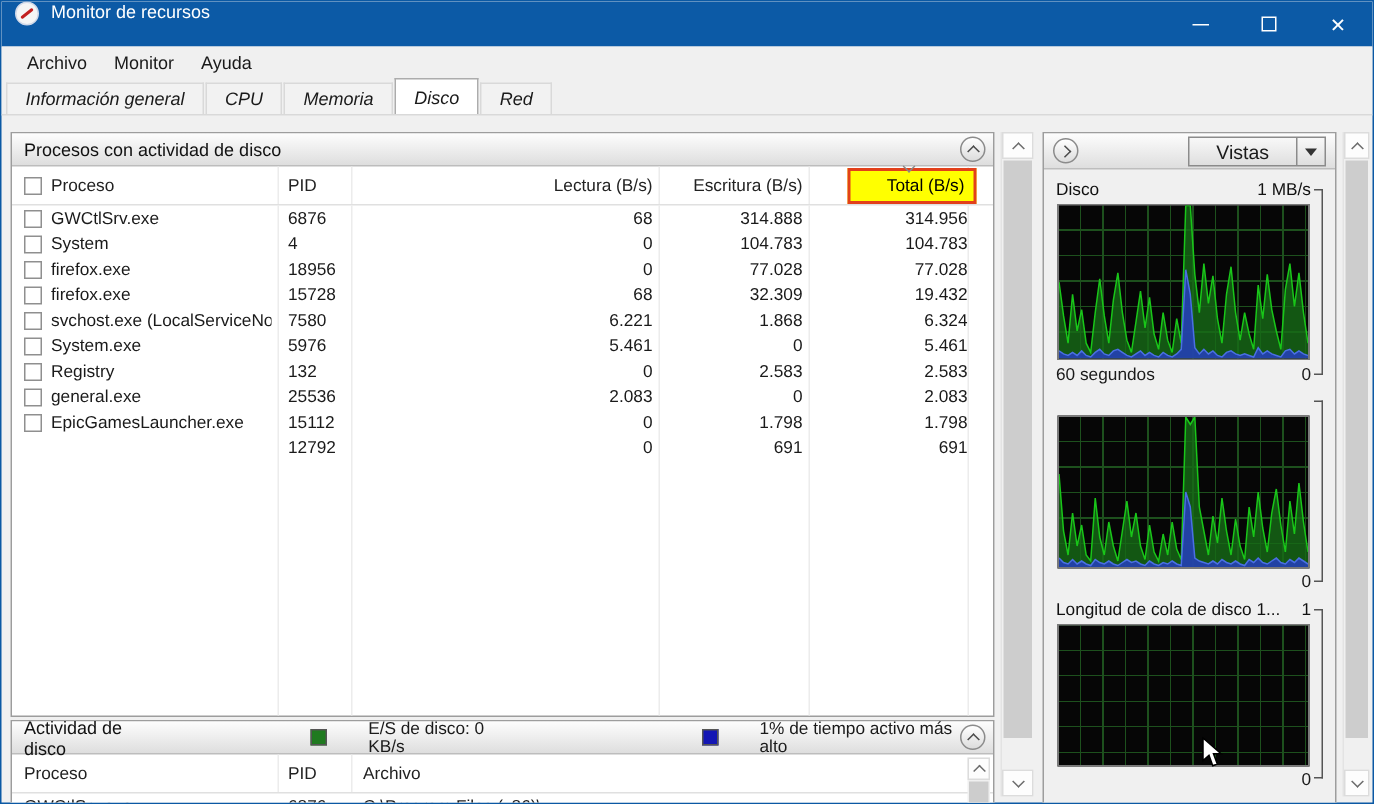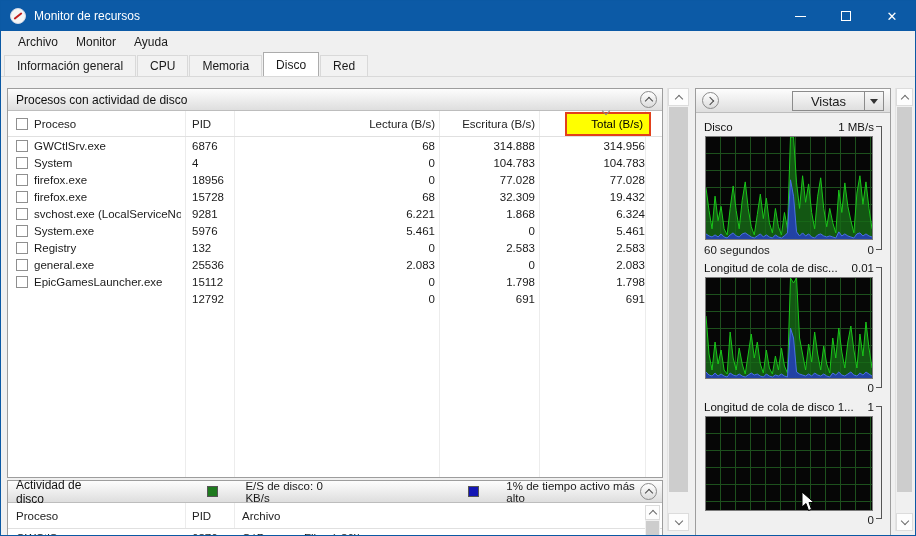--- a/index.html
+++ b/index.html
@@ -3,32 +3,32 @@
 <meta charset="utf-8">
 <style>
   * { margin:0; padding:0; box-sizing:border-box; }
   html,body { background:#444; }
   #win {
     position:relative; width:916px; height:536px; overflow:hidden;
     font-family:"Liberation Sans", sans-serif; font-size:12px; color:#1a1a1a;
     background:#f0f0f0; border:1px solid #0b59a4;
   }
   
-  .titlebar { position:absolute; left:0; top:0; right:0; height:30px; background:#0c5aa6; display:flex; align-items:center; color:#fff; }
+  .titlebar { position:absolute; left:0; top:0; right:0; height:30px; background:#0c5aa6; display:flex; align-items:flex-start; color:#fff; }
   .app-icon { width:16px; height:16px; margin:0 8px 0 9px; border-radius:50%; background:#f5f5f5; position:relative; border:1px solid #d0d8e8; }
   .app-icon::after { content:""; position:absolute; left:2px; top:6px; width:10px; height:2px; background:#c21f1f; transform:rotate(-38deg); border-radius:1px; }
   .title-text { font-size:12px; }
   .win-controls { margin-left:auto; display:flex; height:100%; }
   .win-btn { width:46px; height:100%; display:flex; align-items:center; justify-content:center; color:#fff; font-size:13px; }
   .win-btn .sq { width:10px; height:10px; border:1px solid #fff; }
   .win-btn .mn { width:11px; height:1px; background:#fff; }
   
   .menubar { position:absolute; left:0; top:30px; right:0; height:22px; background:#f0f0f0; display:flex; align-items:center; padding-left:8px; }
   .menu-item { padding:2px 9px; }
-  .tabbar { position:absolute; left:0; top:52px; right:0; height:24px; display:flex; align-items:flex-end; padding-left:3px; border-bottom:1px solid #d9d9d9; background:#f0f0f0; }
+  .tabbar { position:absolute; left:0; top:52px; right:0; height:24px; display:flex; align-items:flex-end; padding-left:3px; border-bottom:1px solid #d9d9d9; background:#f0f0f0;font-style:italic; }
   .tab { padding:3px 12px 4px; border:1px solid #d9d9d9; border-bottom:none; background:#f2f2f2; margin-right:1px; height:21px; }
   .tab.active { background:#fff; border-color:#acacac; height:24px; position:relative; z-index:2; padding-top:5px; }
   
   .panel { position:absolute; background:#fff; border:1px solid #9d9d9d; }
   .panel-header { position:relative; height:22px; background:linear-gradient(#fdfdfd,#dedede); border-bottom:1px solid #bdbdbd; display:flex; align-items:center; padding:0 8px; }
   .panel-title { font-size:12px; color:#111; }
   .collapse-btn { position:absolute; right:5px; top:2px; width:17px; height:17px; border-radius:50%; border:1px solid #8b8b8b; background:linear-gradient(#ffffff,#dcdcdc); display:flex; align-items:center; justify-content:center; }
   .chev { width:6px; height:6px; border-style:solid; border-color:#4a4a4a; border-width:0 1.6px 1.6px 0; }
   .chev.up { transform:rotate(-135deg); margin-top:3px; }
   .chev.right { transform:rotate(-45deg); margin-right:2px; }
@@ -213,21 +213,21 @@
             <span class="r-total">19.432</span>
           </div>
   </div>
 
   <div class="trow">
     <div class="tcell" style="left:8px;width:165px">
             <span class="cb"></span>
             <span class="r-name">svchost.exe (LocalServiceNo...</span>
           </div>
     <div class="tcell" style="left:184px;width:40px">
-            <span class="r-pid">9281</span>
+            <span class="r-pid">7580</span>
           </div>
     <div class="tcell num" style="left:290px;width:137px;justify-content:flex-end">
             <span class="r-read">6.221</span>
           </div>
     <div class="tcell num" style="left:390px;width:137px;justify-content:flex-end">
             <span class="r-write">1.868</span>
           </div>
     <div class="tcell num" style="left:496px;width:141px;justify-content:flex-end">
             <span class="r-total">6.324</span>
           </div>
@@ -396,24 +396,20 @@
           <polyline points="0.00,20.00 1.82,28.80 3.64,36.00 5.45,23.20 7.27,32.80 9.09,27.20 10.91,36.00 12.73,38.40 14.55,28.00 16.36,19.20 18.18,28.80 20.00,36.00 21.82,24.80 23.64,17.60 25.45,28.00 27.27,35.20 29.09,38.40 30.91,30.40 32.73,22.40 34.55,32.00 36.36,24.00 38.18,33.60 40.00,37.60 41.82,28.00 43.64,35.20 45.45,38.40 47.27,29.60 49.09,36.00 50.91,0.00 52.73,0.00 54.55,18.00 56.36,28.00 58.18,15.20 60.00,25.60 61.82,18.40 63.64,29.60 65.45,36.00 67.27,23.20 69.09,16.00 70.91,28.00 72.73,35.20 74.55,28.00 76.36,33.60 78.18,37.60 80.00,20.80 81.82,29.60 83.64,18.00 85.45,27.20 87.27,32.80 89.09,37.60 90.91,22.00 92.73,15.20 94.55,26.40 96.36,17.60 98.18,28.00 100.00,36.00" fill="none" stroke="#19c619" stroke-width="1" vector-effect="non-scaling-stroke"></polyline>
           <polygon points="0,40 0.00,38.00 1.82,38.80 3.64,39.20 5.45,38.40 7.27,39.20 9.09,38.00 10.91,39.20 12.73,39.60 14.55,38.40 16.36,37.60 18.18,38.80 20.00,39.20 21.82,38.00 23.64,37.60 25.45,38.40 27.27,39.20 29.09,39.60 30.91,38.80 32.73,38.00 34.55,39.20 36.36,38.40 38.18,39.20 40.00,39.60 41.82,38.40 43.64,39.20 45.45,39.60 47.27,38.80 49.09,37.60 50.91,16.80 52.73,23.20 54.55,37.20 56.36,38.80 58.18,37.60 60.00,38.80 61.82,38.00 63.64,39.20 65.45,39.60 67.27,38.40 69.09,38.00 70.91,38.80 72.73,39.20 74.55,38.80 76.36,39.20 78.18,39.60 80.00,37.20 81.82,38.80 83.64,38.00 85.45,38.80 87.27,39.20 89.09,39.60 90.91,38.00 92.73,37.60 94.55,38.80 96.36,38.00 98.18,38.80 100.00,39.20 100,40" fill="rgba(38,62,190,0.85)"></polygon>
           <polyline points="0.00,38.00 1.82,38.80 3.64,39.20 5.45,38.40 7.27,39.20 9.09,38.00 10.91,39.20 12.73,39.60 14.55,38.40 16.36,37.60 18.18,38.80 20.00,39.20 21.82,38.00 23.64,37.60 25.45,38.40 27.27,39.20 29.09,39.60 30.91,38.80 32.73,38.00 34.55,39.20 36.36,38.40 38.18,39.20 40.00,39.60 41.82,38.40 43.64,39.20 45.45,39.60 47.27,38.80 49.09,37.60 50.91,16.80 52.73,23.20 54.55,37.20 56.36,38.80 58.18,37.60 60.00,38.80 61.82,38.00 63.64,39.20 65.45,39.60 67.27,38.40 69.09,38.00 70.91,38.80 72.73,39.20 74.55,38.80 76.36,39.20 78.18,39.60 80.00,37.20 81.82,38.80 83.64,38.00 85.45,38.80 87.27,39.20 89.09,39.60 90.91,38.00 92.73,37.60 94.55,38.80 96.36,38.00 98.18,38.80 100.00,39.20" fill="none" stroke="#4a6fe3" stroke-width="1" vector-effect="non-scaling-stroke"></polyline>
         </svg>
     </div>
     <div class="bottom-row" style="top:153px">
       <span>60 segundos</span>
       <span>0</span>
     </div>
 
-    <div class="chart-labelrow" style="top:171px">
-      <span>Longitud de cola de disc...</span>
-      <span>0.01</span>
-    </div>
     <div class="bracket" style="top:178px; height:121px"></div>
     <div class="chart-box" style="top:188px; height:102px">
       <svg viewBox="0 0 100 40" preserveAspectRatio="none">
           <polygon points="0,40 0.00,15.20 1.82,30.40 3.64,36.80 5.45,25.60 7.27,34.40 9.09,28.80 10.91,36.80 12.73,38.40 14.55,21.60 16.36,32.00 18.18,36.80 20.00,28.00 21.82,34.40 23.64,38.40 25.45,30.40 27.27,22.40 29.09,32.00 30.91,25.60 32.73,34.40 34.55,38.00 36.36,28.80 38.18,36.00 40.00,38.40 41.82,31.20 43.64,36.80 45.45,28.00 47.27,35.20 49.09,38.00 50.91,0.00 52.73,2.00 54.55,0.00 56.36,24.00 58.18,30.40 60.00,36.80 61.82,26.40 63.64,33.60 65.45,21.60 67.27,30.40 69.09,36.80 70.91,27.20 72.73,34.40 74.55,38.00 76.36,24.00 78.18,32.00 80.00,20.00 81.82,29.60 83.64,36.00 85.45,25.60 87.27,19.20 89.09,28.80 90.91,36.00 92.73,22.40 94.55,31.20 96.36,17.60 98.18,28.00 100.00,36.00 100,40" fill="rgba(22,108,22,0.8)"></polygon>
           <polyline points="0.00,15.20 1.82,30.40 3.64,36.80 5.45,25.60 7.27,34.40 9.09,28.80 10.91,36.80 12.73,38.40 14.55,21.60 16.36,32.00 18.18,36.80 20.00,28.00 21.82,34.40 23.64,38.40 25.45,30.40 27.27,22.40 29.09,32.00 30.91,25.60 32.73,34.40 34.55,38.00 36.36,28.80 38.18,36.00 40.00,38.40 41.82,31.20 43.64,36.80 45.45,28.00 47.27,35.20 49.09,38.00 50.91,0.00 52.73,2.00 54.55,0.00 56.36,24.00 58.18,30.40 60.00,36.80 61.82,26.40 63.64,33.60 65.45,21.60 67.27,30.40 69.09,36.80 70.91,27.20 72.73,34.40 74.55,38.00 76.36,24.00 78.18,32.00 80.00,20.00 81.82,29.60 83.64,36.00 85.45,25.60 87.27,19.20 89.09,28.80 90.91,36.00 92.73,22.40 94.55,31.20 96.36,17.60 98.18,28.00 100.00,36.00" fill="none" stroke="#19c619" stroke-width="1" vector-effect="non-scaling-stroke"></polyline>
           <polygon points="0,40 0.00,37.60 1.82,38.80 3.64,39.20 5.45,38.00 7.27,39.20 9.09,38.40 10.91,39.20 12.73,39.60 14.55,38.00 16.36,38.80 18.18,39.20 20.00,38.40 21.82,39.20 23.64,39.60 25.45,38.80 27.27,38.00 29.09,38.80 30.91,38.40 32.73,39.20 34.55,39.60 36.36,38.40 38.18,39.20 40.00,39.60 41.82,38.80 43.64,39.20 45.45,38.40 47.27,39.20 49.09,39.60 50.91,20.00 52.73,24.00 54.55,37.60 56.36,38.40 58.18,38.80 60.00,39.20 61.82,38.40 63.64,39.20 65.45,38.00 67.27,38.80 69.09,39.20 70.91,38.40 72.73,39.20 74.55,39.60 76.36,38.00 78.18,38.80 80.00,37.60 81.82,38.80 83.64,39.20 85.45,38.40 87.27,37.60 89.09,38.80 90.91,39.20 92.73,38.00 94.55,38.80 96.36,37.60 98.18,38.40 100.00,39.20 100,40" fill="rgba(38,62,190,0.85)"></polygon>
           <polyline points="0.00,37.60 1.82,38.80 3.64,39.20 5.45,38.00 7.27,39.20 9.09,38.40 10.91,39.20 12.73,39.60 14.55,38.00 16.36,38.80 18.18,39.20 20.00,38.40 21.82,39.20 23.64,39.60 25.45,38.80 27.27,38.00 29.09,38.80 30.91,38.40 32.73,39.20 34.55,39.60 36.36,38.40 38.18,39.20 40.00,39.60 41.82,38.80 43.64,39.20 45.45,38.40 47.27,39.20 49.09,39.60 50.91,20.00 52.73,24.00 54.55,37.60 56.36,38.40 58.18,38.80 60.00,39.20 61.82,38.40 63.64,39.20 65.45,38.00 67.27,38.80 69.09,39.20 70.91,38.40 72.73,39.20 74.55,39.60 76.36,38.00 78.18,38.80 80.00,37.60 81.82,38.80 83.64,39.20 85.45,38.40 87.27,37.60 89.09,38.80 90.91,39.20 92.73,38.00 94.55,38.80 96.36,37.60 98.18,38.40 100.00,39.20" fill="none" stroke="#4a6fe3" stroke-width="1" vector-effect="non-scaling-stroke"></polyline>
         </svg>
     </div>
     <div class="bottom-row" style="top:291px">

